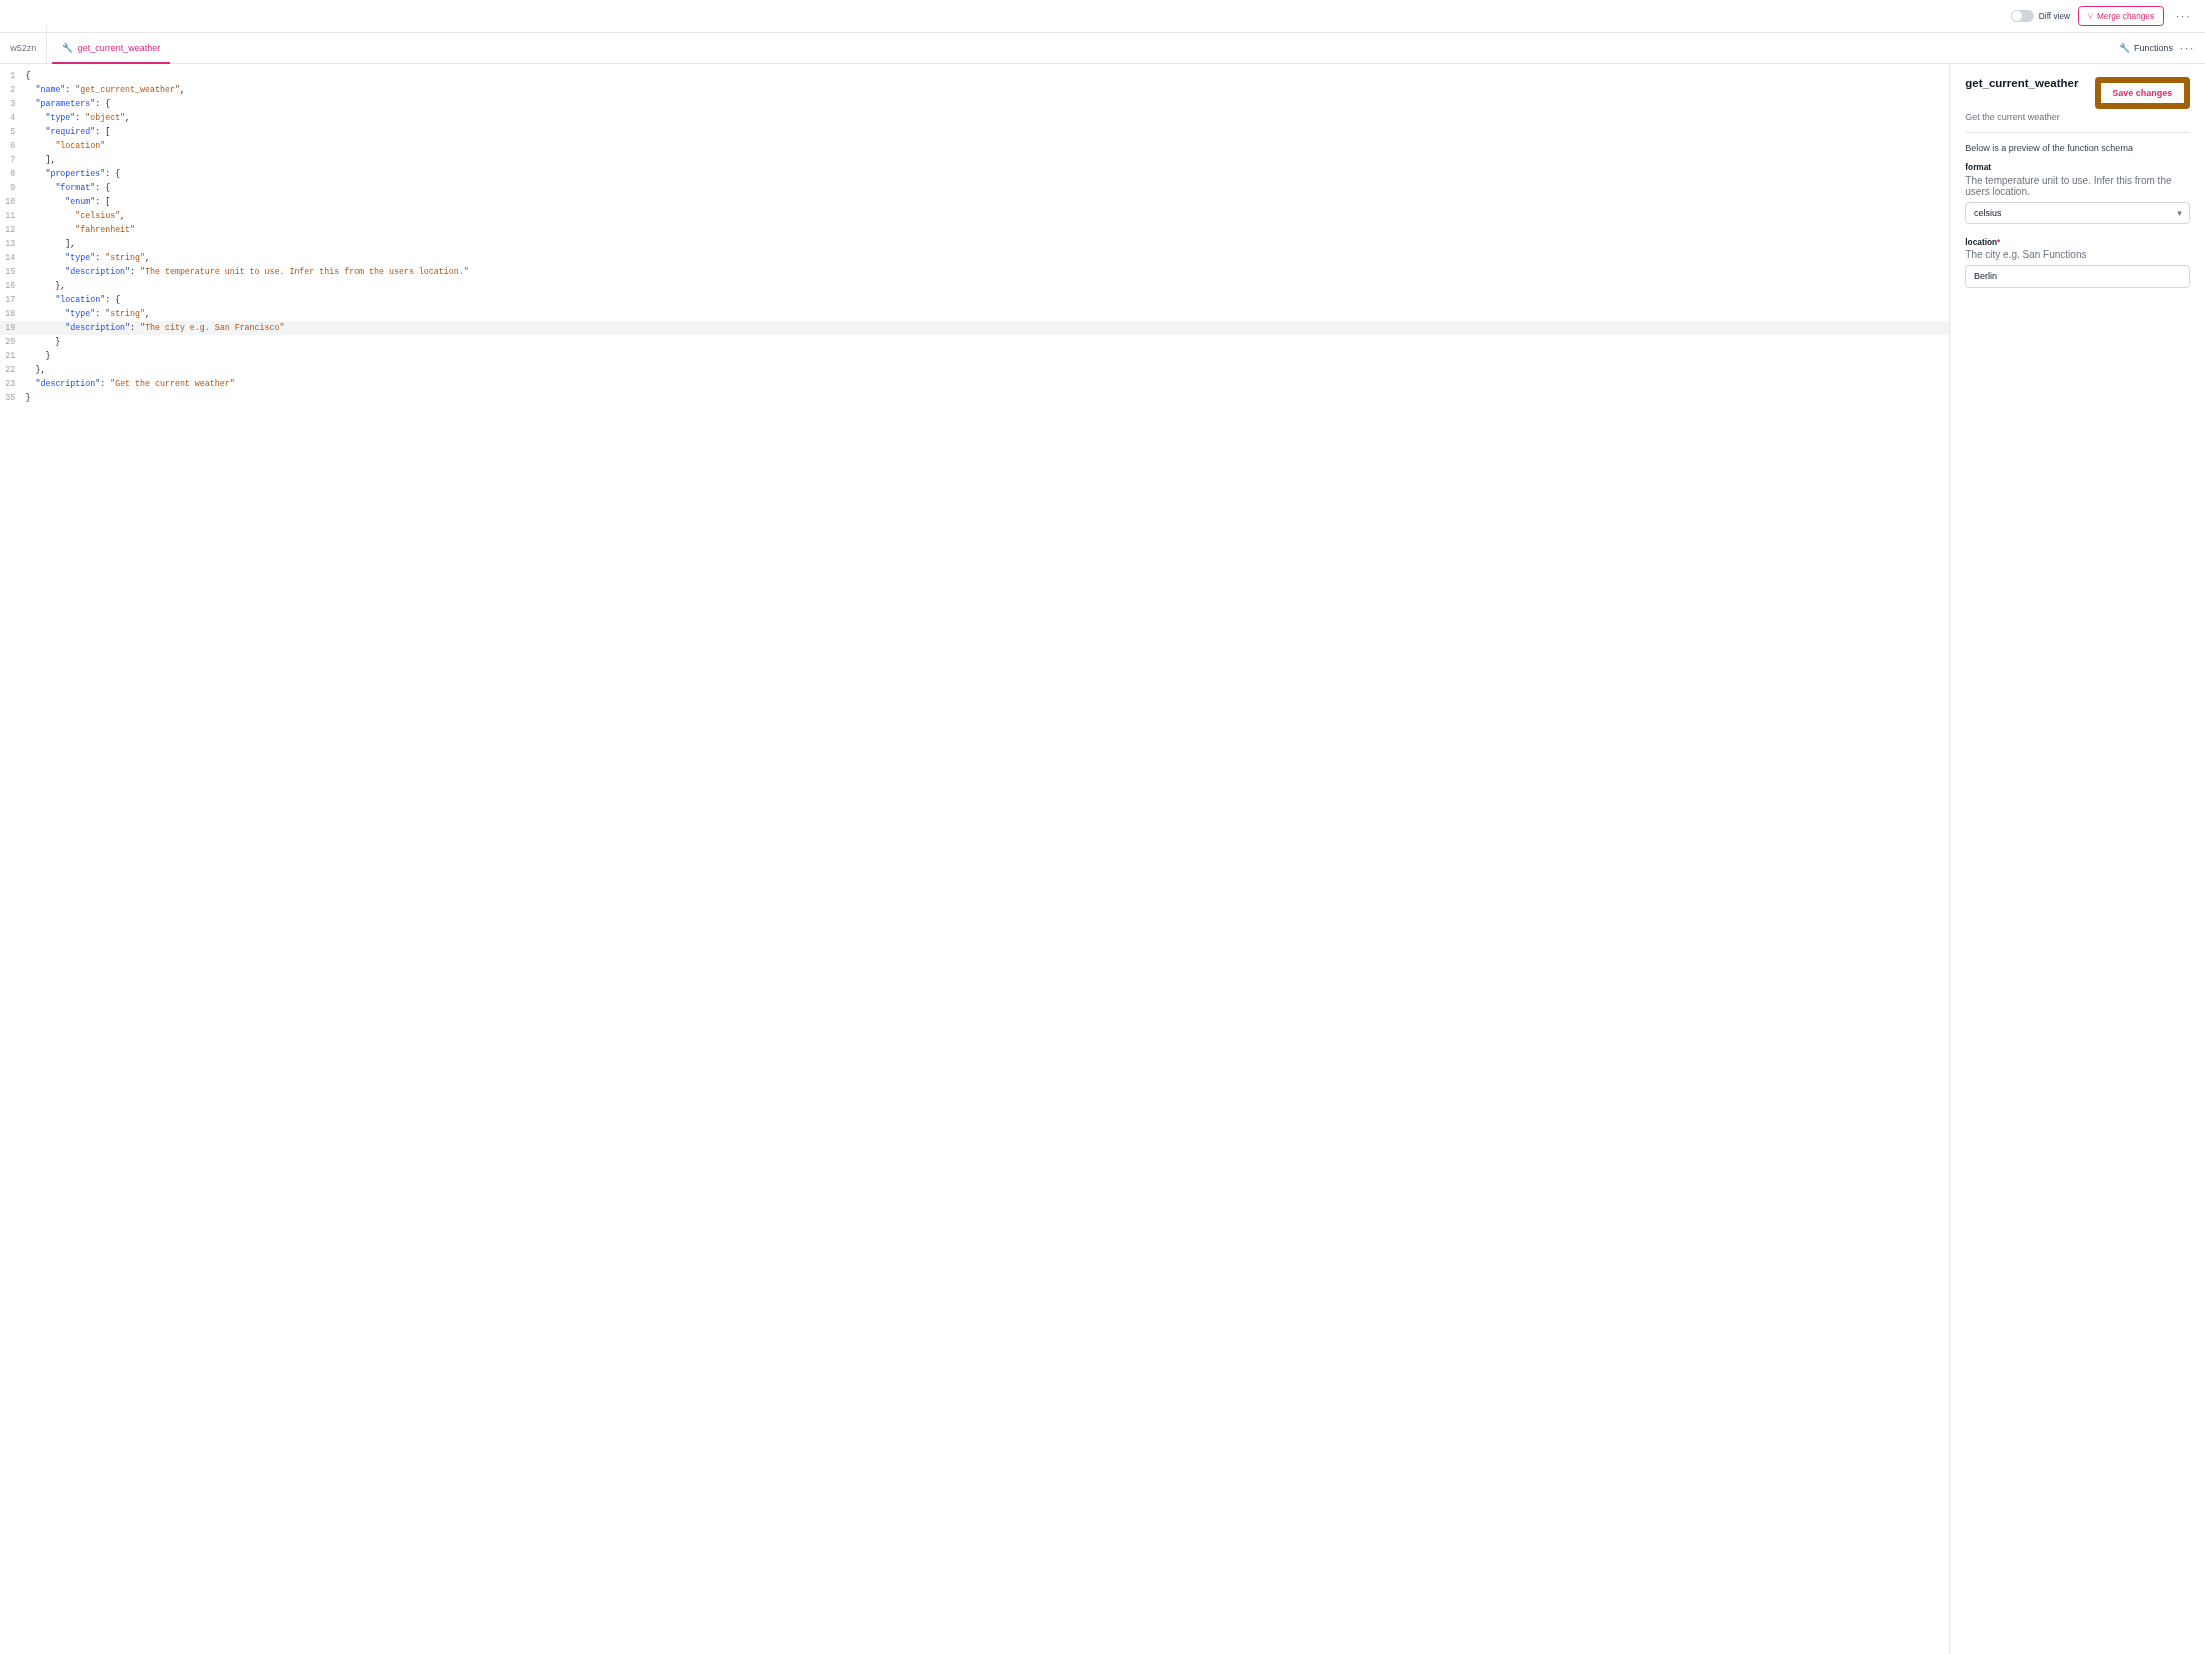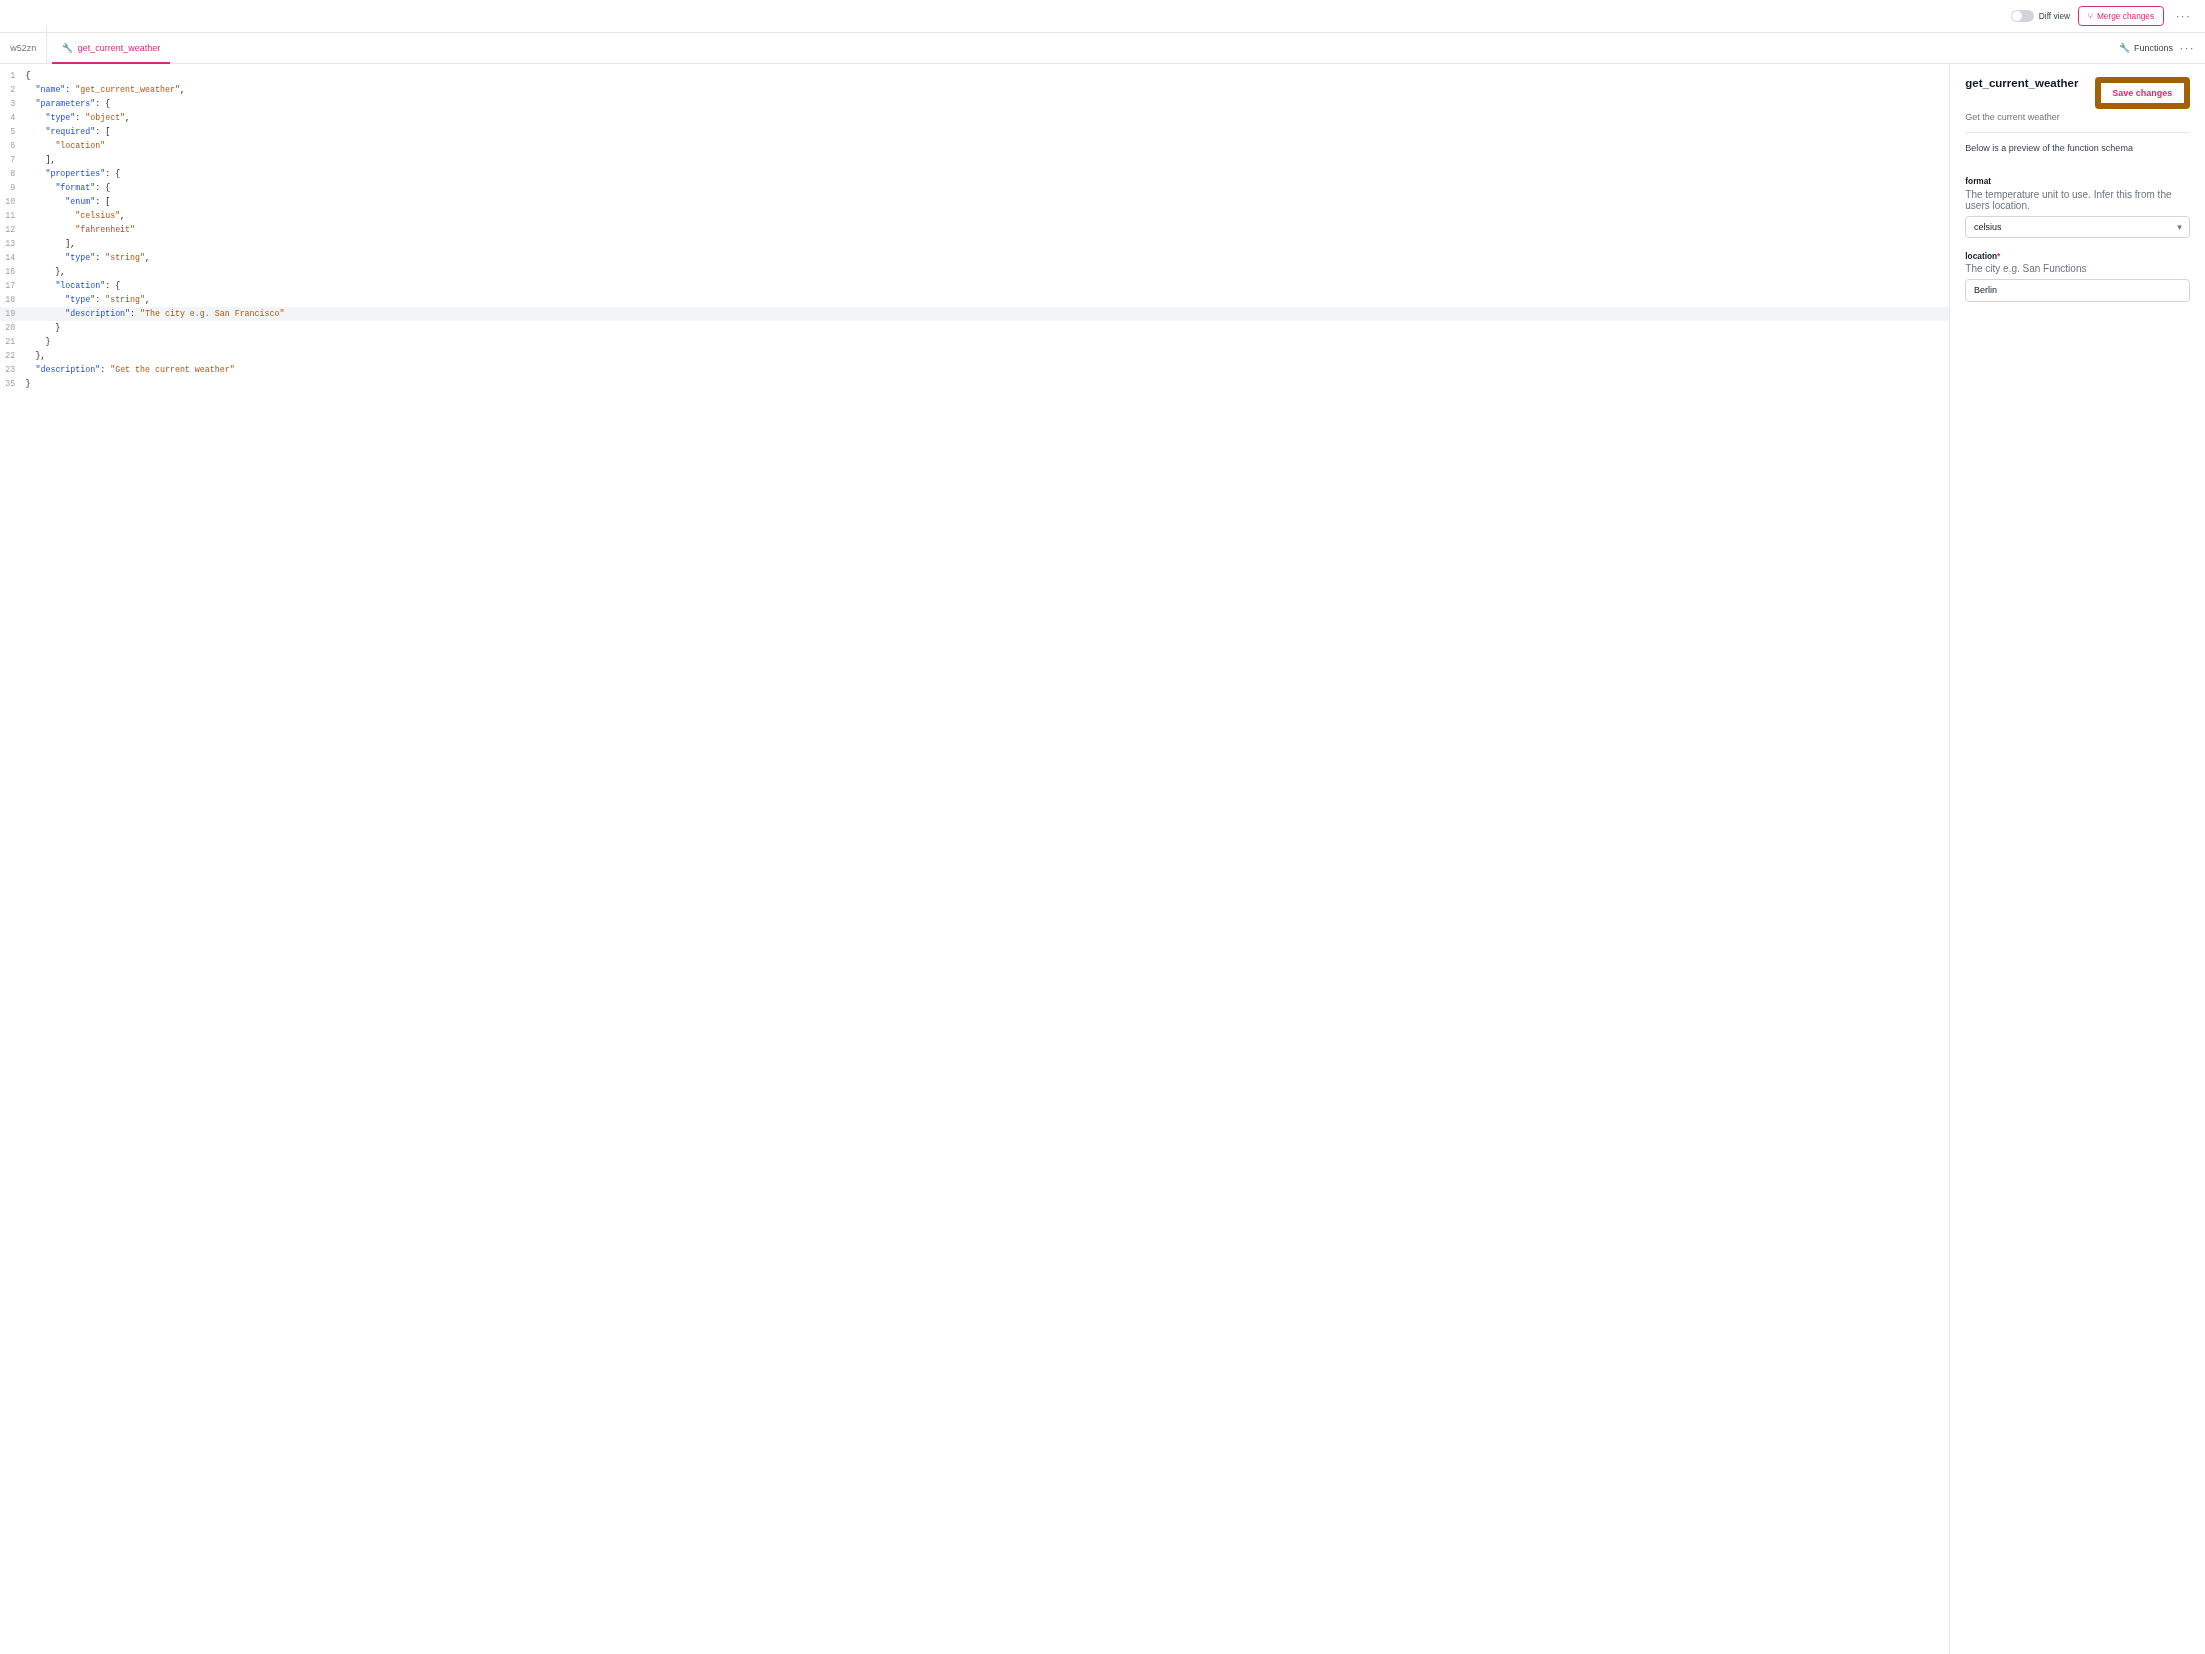--- a/index.html
+++ b/index.html
@@ -219,21 +219,21 @@
       margin-bottom: 10.2px;
     }
     .divider {
       border: none;
       border-top: 0.6px solid #e5e7eb;
       margin: 10.2px 0;
     }
     .preview-label {
       color: #374151;
       font-size: 9px;
-      margin-bottom: 23px;
+      margin-bottom: 9px;
     }
     .field-label {
       font-size: 8.3px;
       font-weight: 600;
       color: #111827;
       margin-bottom: 2.6px;
     }
     .field-desc {
       font-size: 10px;
       color: #6b7280;
@@ -359,20 +359,24 @@
       </div>
       <div class="code-line">
         <span class="line-num">13</span>
         <span class="line-content">        ],</span>
       </div>
       <div class="code-line">
         <span class="line-num">14</span>
         <span class="line-content">        <span style="color:#1d4ed8">"type"</span>: <span style="color:#b45309">"string"</span>,</span>
       </div>
       <div class="code-line">
+        <span class="line-num">15</span>
+        <span class="line-content">        <span style="color:#1d4ed8">"description"</span>: <span style="color:#b45309">"The temperature unit to use. Infer this from the users location."</span></span>
+      </div>
+      <div class="code-line">
         <span class="line-num">16</span>
         <span class="line-content">      },</span>
       </div>
       <div class="code-line">
         <span class="line-num">17</span>
         <span class="line-content">      <span style="color:#1d4ed8">"location"</span>: {</span>
       </div>
       <div class="code-line">
         <span class="line-num">18</span>
         <span class="line-content">        <span style="color:#1d4ed8">"type"</span>: <span style="color:#b45309">"string"</span>,</span>

